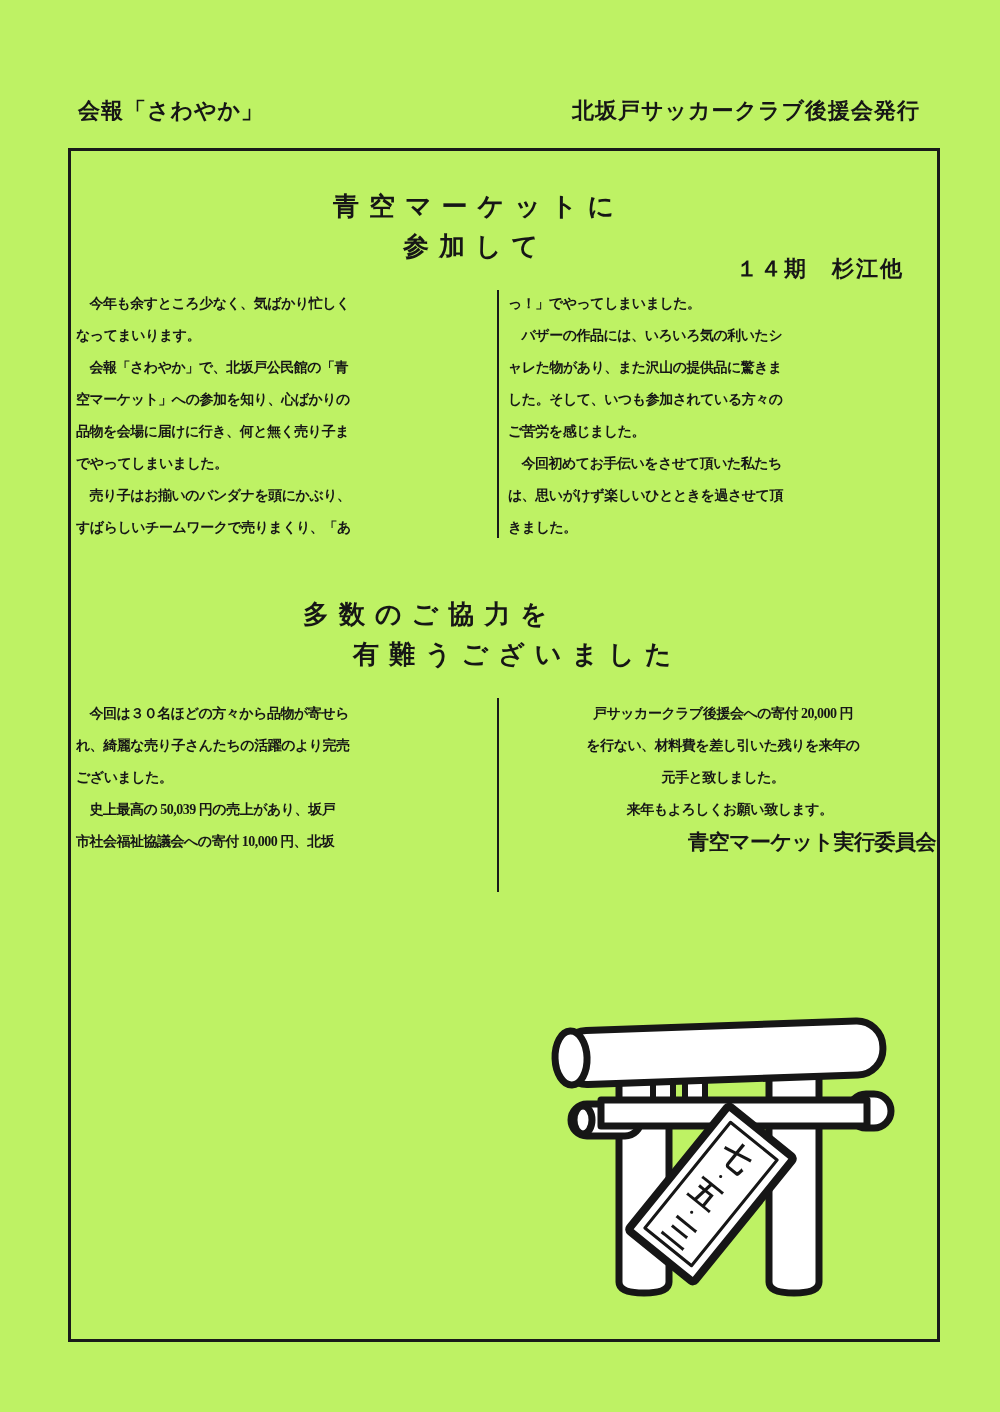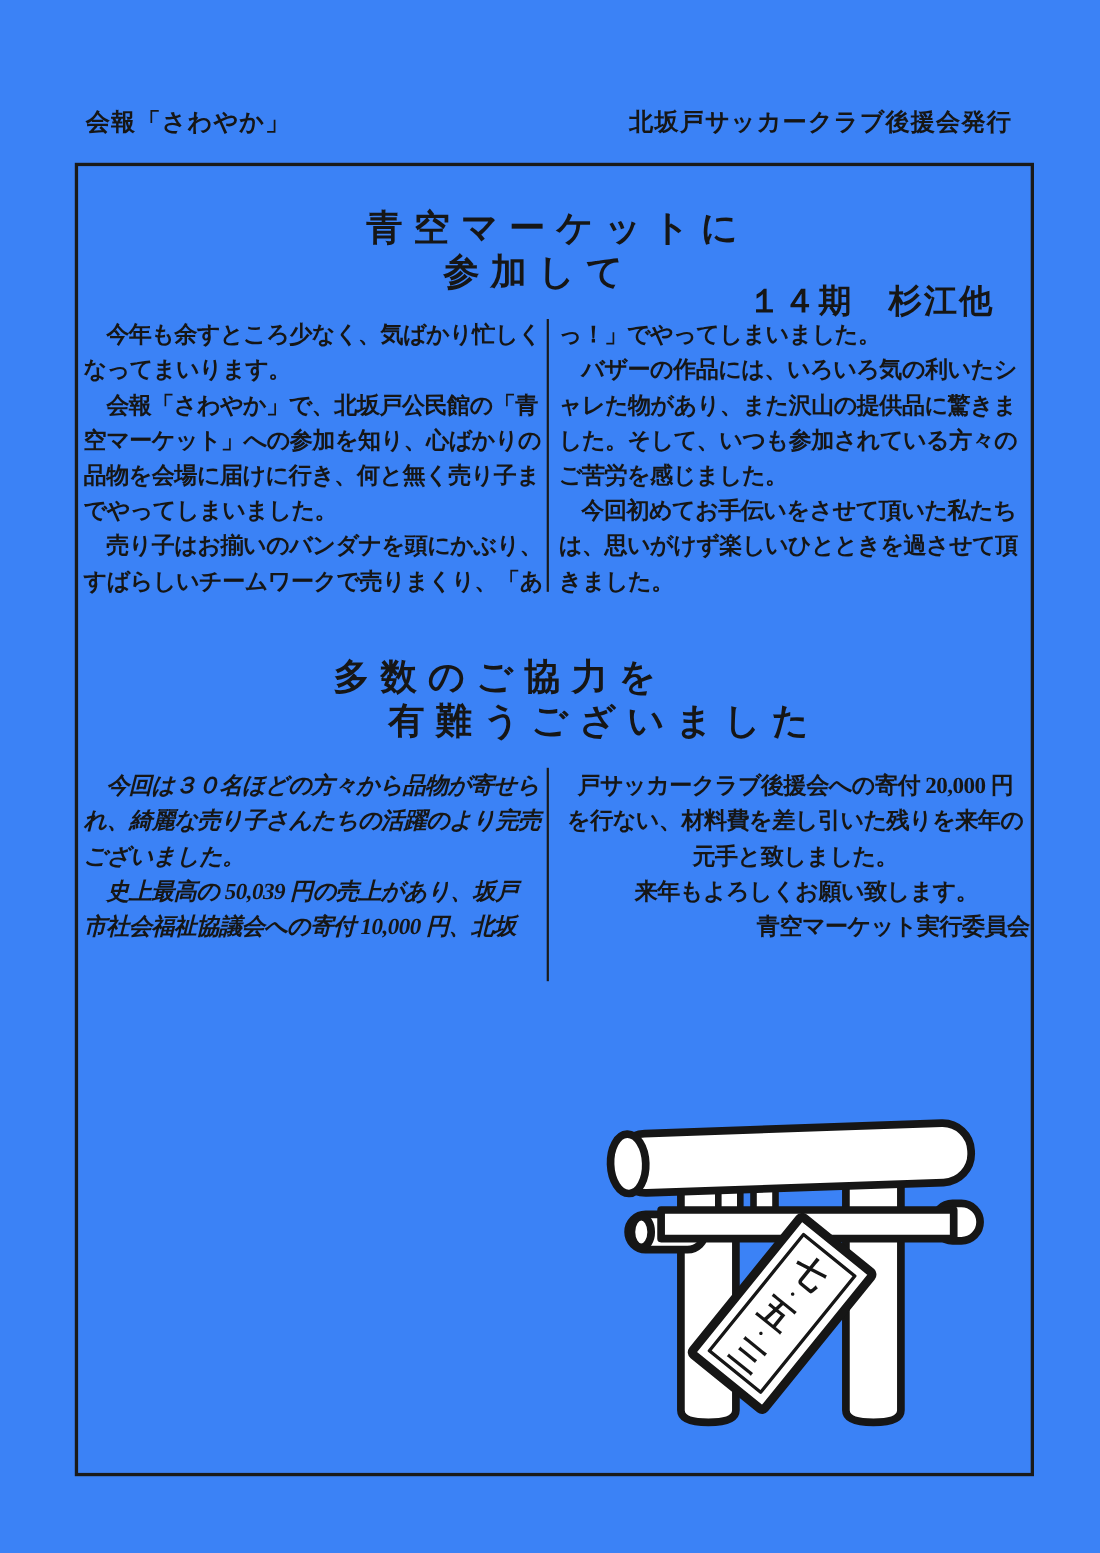--- a/index.html
+++ b/index.html
@@ -1,35 +1,35 @@
 <!DOCTYPE html>
 <html><head>
 <meta charset="utf-8">
 <style>
   html,body{margin:0;padding:0;background:#e8e8e8;}
   #page{
     position:relative;
     width:1000px;height:1412px;
-    background:#3b82f6;
+    background:#bef264;
     color:#161616;
     font-family:"Liberation Serif","DejaVu Serif",serif;
     font-weight:700;
     overflow:hidden;
   }
   .abs{position:absolute;}
   .hdr{font-size:22px;letter-spacing:1px;white-space:pre;}
   #frame{
     left:68px;top:148px;width:866px;height:1188px;
     border:3px solid #1a1a1a;
   }
   .title-line{
-    font-size:33px;letter-spacing:10px;white-space:pre;line-height:40px;
+    font-size:26px;letter-spacing:10px;white-space:pre;line-height:40px;font-family:Liberation Mono, monospace;
   }
-  .byline{font-size:30px;letter-spacing:2px;white-space:pre;}
-  .col{width:430px;font-size:21px;letter-spacing:-0.5px;}
+  .byline{font-size:22px;letter-spacing:2px;white-space:pre;}
+  .col{width:430px;font-size:14px;letter-spacing:-0.5px;}
   .tline{height:32px;line-height:32px;white-space:pre;}
   .vrule{width:2px;background:#1a1a1a;}
   .sig{font-size:21px;letter-spacing:-0.5px;white-space:pre;text-align:right;width:428px;height:32px;line-height:32px;}
   svg text{font-family:"Liberation Serif","DejaVu Serif",serif;font-weight:700;}
 </style>
 </head>
 <body>
 
 <div id="page">
 
@@ -60,21 +60,21 @@
       <div class="tline">した。そして、いつも参加されている方々の</div>
       <div class="tline">ご苦労を感じました。</div>
       <div class="tline">　今回初めてお手伝いをさせて頂いた私たち</div>
       <div class="tline">は、思いがけず楽しいひとときを過させて頂</div>
       <div class="tline">きました。</div>
     </div>
 
   <div class="abs title-line" style="left:303px;top:596px;">多数のご協力を</div>
   <div class="abs title-line" style="left:353px;top:636px;text-align:right;">有難うございました</div>
 
-  <div class="abs col" style="left:76px;top:698px;font-style:italic;">
+  <div class="abs col" style="left:76px;top:698px;">
       <div class="tline">　今回は３０名ほどの方々から品物が寄せら</div>
       <div class="tline">れ、綺麗な売り子さんたちの活躍のより完売</div>
       <div class="tline">ございました。</div>
       <div class="tline">　史上最高の 50,039 円の売上があり、坂戸</div>
       <div class="tline">市社会福祉協議会への寄付 10,000 円、北坂</div>
     </div>
   <div class="abs vrule" style="left:497px;top:698px;height:194px;"></div>
   <div class="abs col" style="left:508px;top:698px;text-align:center;">
       <div class="tline">戸サッカークラブ後援会への寄付 20,000 円</div>
       <div class="tline">を行ない、材料費を差し引いた残りを来年の</div>

